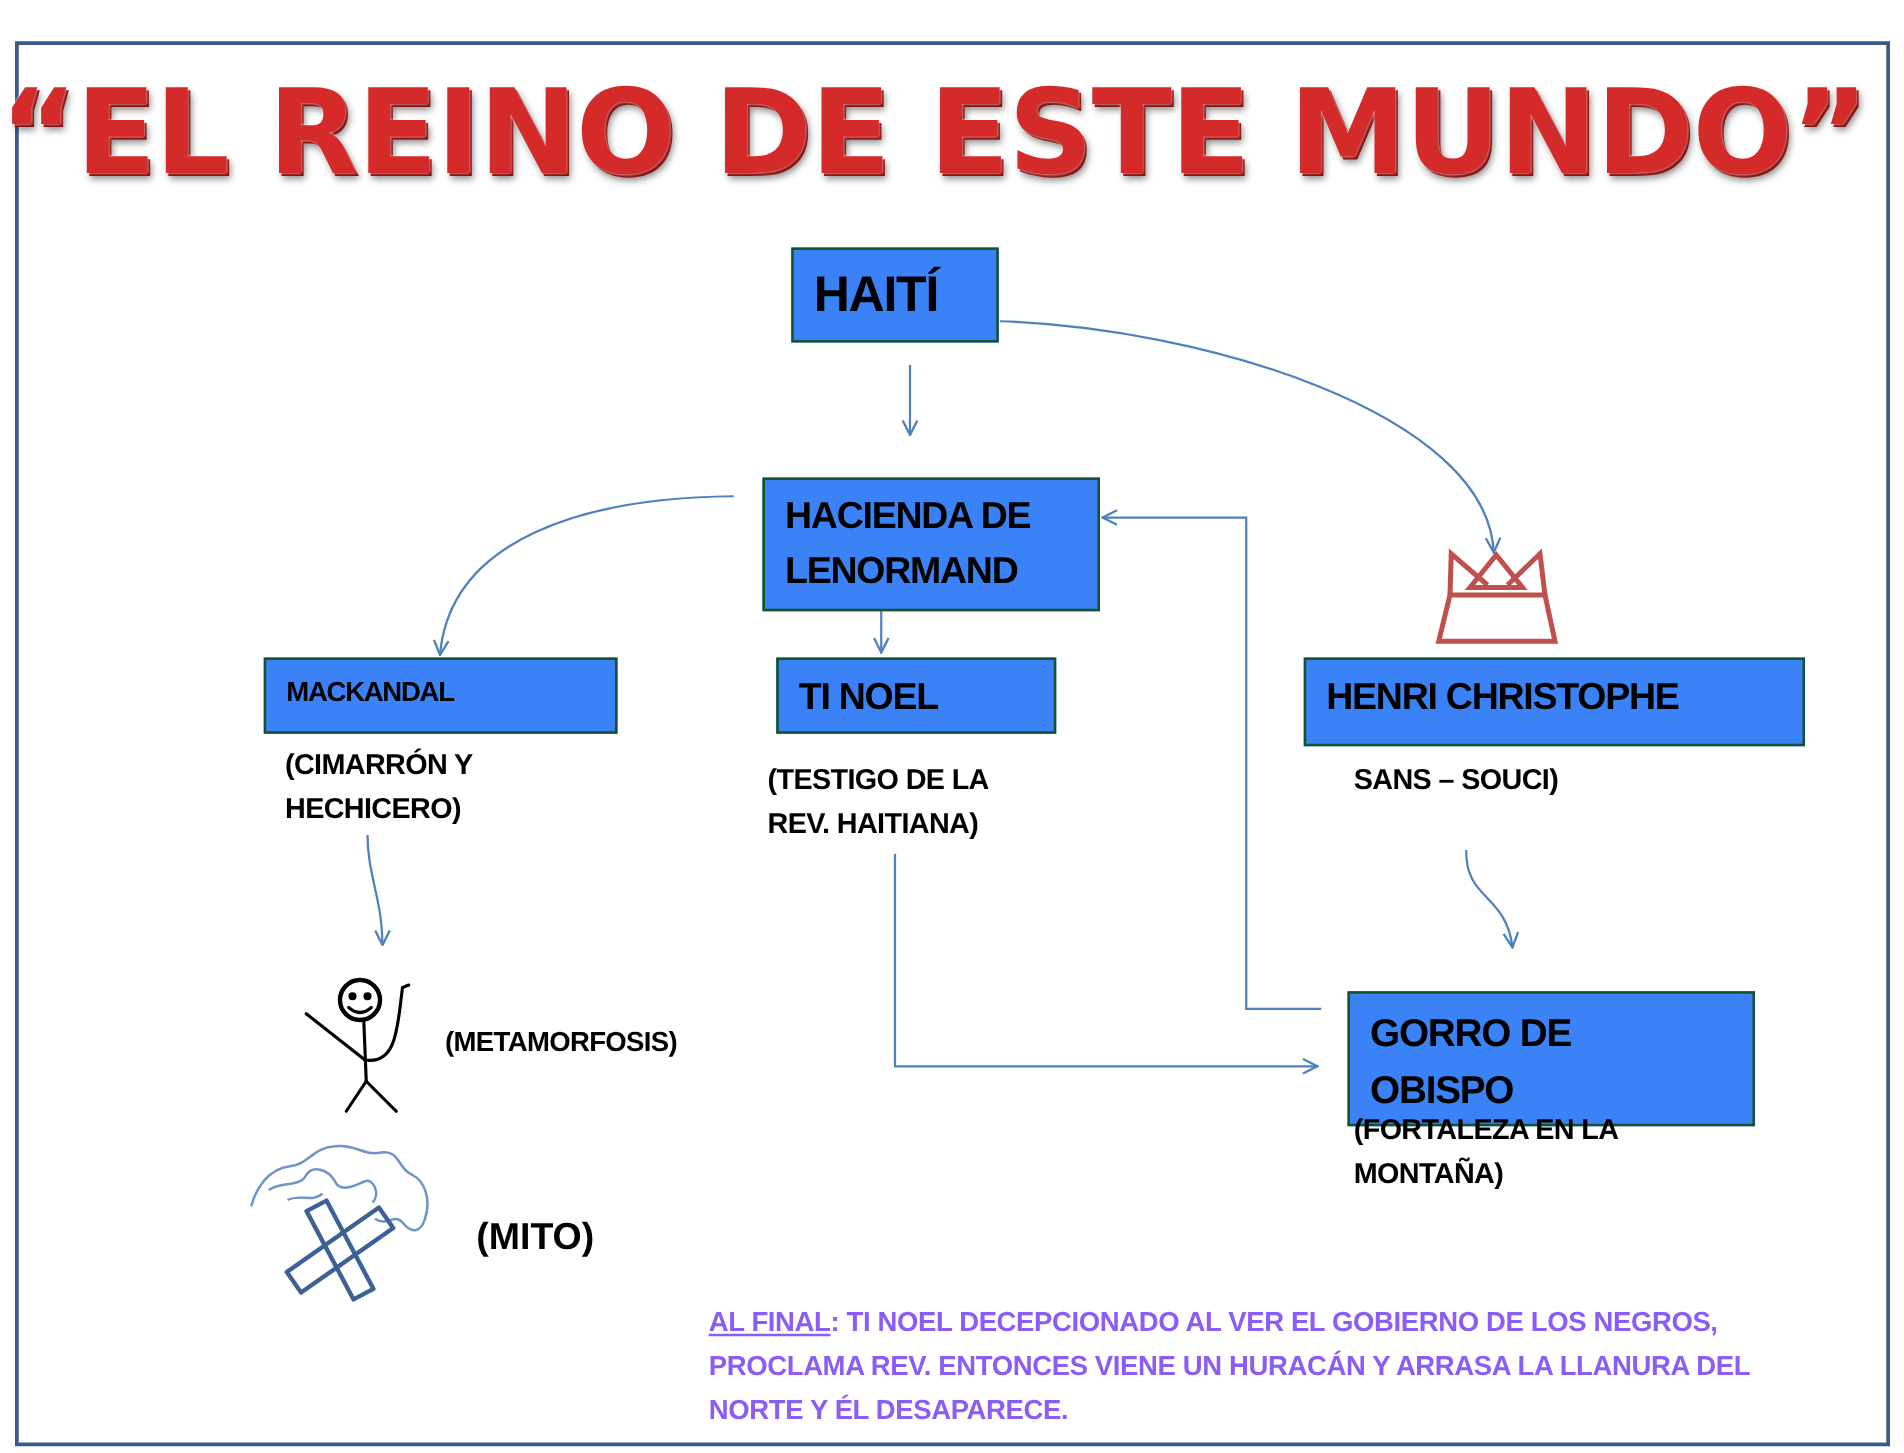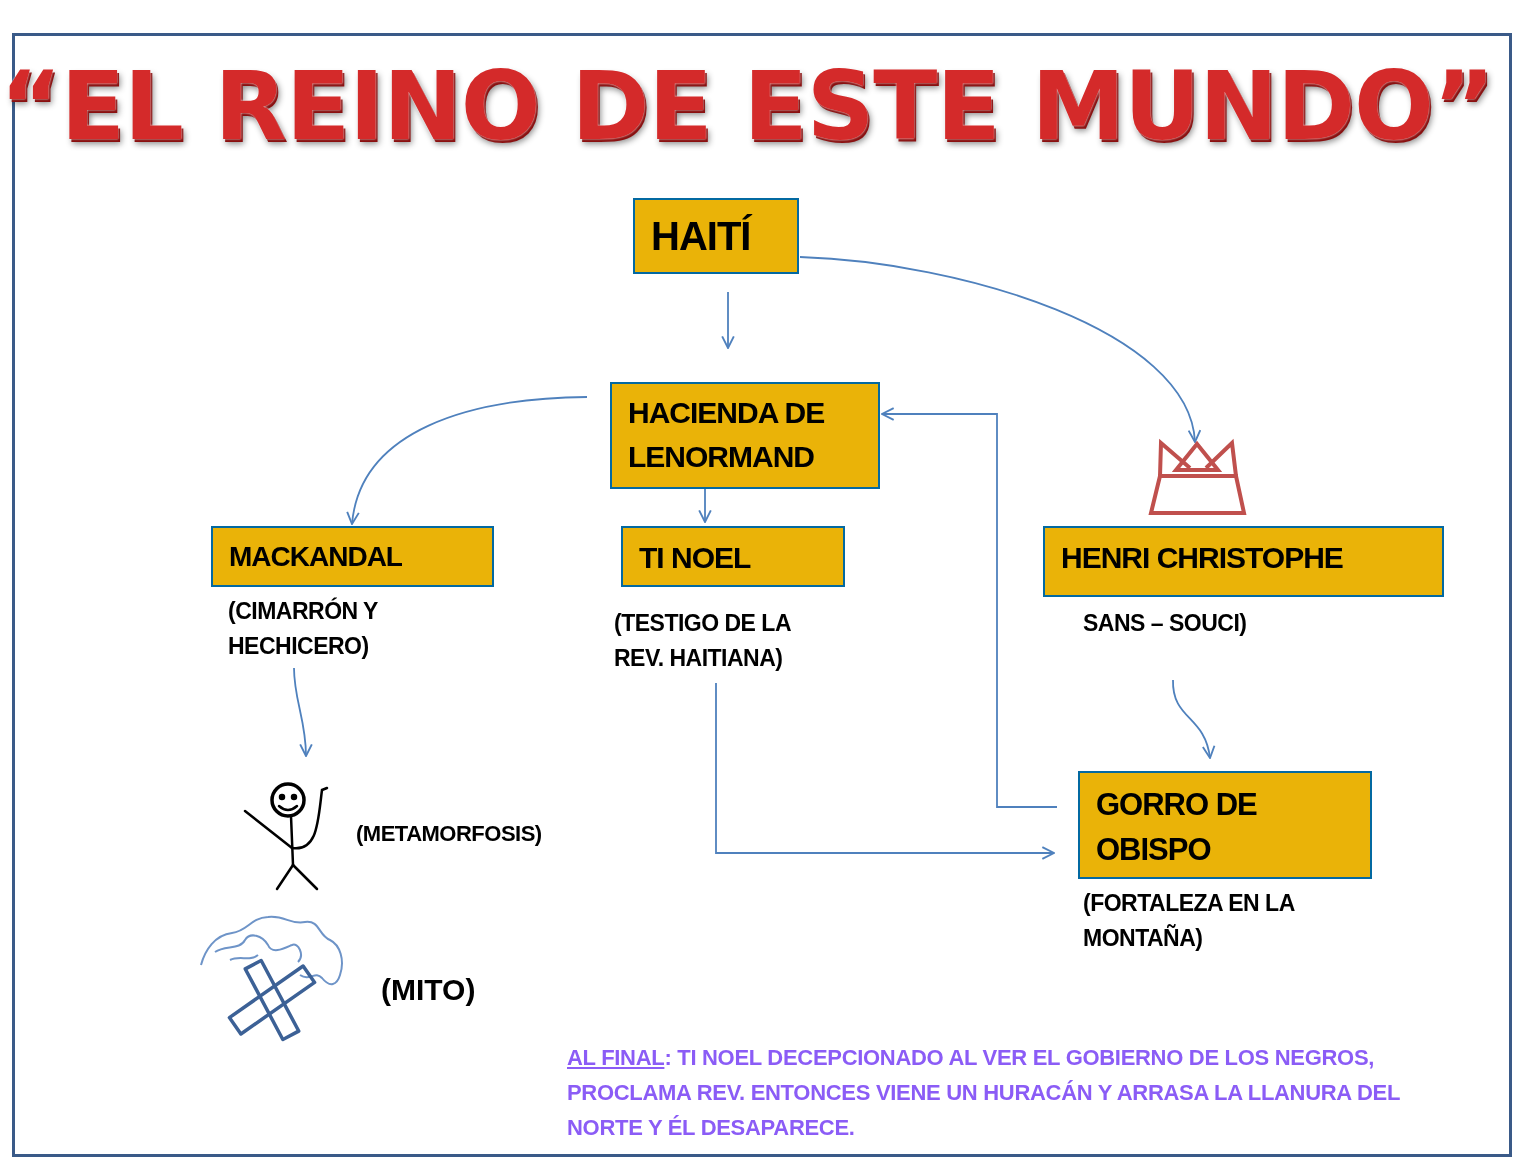--- a/index.html
+++ b/index.html
@@ -4,21 +4,21 @@
 <style>
   html, body { margin: 0; padding: 0; background: #ffffff; }
   body { width: 1523px; height: 1162px; position: relative; overflow: hidden;
          font-family: "Liberation Sans", "DejaVu Sans", sans-serif; }
   .frame { position: absolute; left: 12px; top: 33px; width: 1500px; height: 1124px;
            border: 3px solid #3a5a88; box-sizing: border-box; }
   .title { position: absolute; left: 0; top: 52px; width: 1523px; text-align: left;
            font-family: "DejaVu Sans", sans-serif; font-weight: bold; font-size: 94px;
            letter-spacing: -1px; color: #d42a2a; line-height: 110px;
            text-shadow: 0 0 2px #ffffff, 2px 3px 0 #8a1010, 3px 5px 6px rgba(0,0,0,0.45); }
-  .box { position: absolute; border: 2px solid #0369a1; background: #eab308; box-sizing: border-box;
+  .box { position: absolute; border: 2px solid #14532d; background: #3b82f6; box-sizing: border-box;
          font-family: "Liberation Sans", sans-serif; font-weight: bold; color: #000;
          letter-spacing: -1px; }
   .box span { position: absolute; white-space: nowrap; }
   .note { position: absolute; font-family: "Liberation Sans", sans-serif; font-weight: bold;
           color: #000; font-size: 23px; line-height: 35px; letter-spacing: -0.5px; white-space: nowrap; }
   svg.connectors { position: absolute; left: 0; top: 0; }
   .final { position: absolute; left: 567px; top: 1040px; font-family: "Liberation Sans", sans-serif;
            font-weight: bold; font-size: 22px; line-height: 35px; letter-spacing: -0.3px; color: #8b5cf6; white-space: nowrap; }
   .final u { text-decoration: underline; }
 </style>
@@ -87,21 +87,21 @@
 <div class="box" style="left:633px;top:198px;width:166px;height:76px;">
   <span style="left:16px;top:14px;font-size:40px;">HAITÍ</span>
 </div>
 
 <div class="box" style="left:610px;top:382px;width:270px;height:107px;">
   <span style="left:16px;top:12px;font-size:30px;">HACIENDA DE</span>
   <span style="left:16px;top:56px;font-size:30px;">LENORMAND</span>
 </div>
 
 <div class="box" style="left:211px;top:526px;width:283px;height:61px;">
-  <span style="left:16px;top:13px;font-size:28px;">MACKANDAL</span>
+  <span style="left:16px;top:13px;font-size:22px;">MACKANDAL</span>
 </div>
 <div class="note" style="left:228px;top:594px;">
   <div>(CIMARRÓN Y</div>
   <div>HECHICERO)</div>
 </div>
 
 <div class="box" style="left:621px;top:526px;width:224px;height:61px;">
   <span style="left:16px;top:13px;font-size:30px;">TI NOEL</span>
 </div>
 <div class="note" style="left:614px;top:606px;">
@@ -109,21 +109,21 @@
   <div>REV. HAITIANA)</div>
 </div>
 
 <div class="box" style="left:1043px;top:526px;width:401px;height:71px;">
   <span style="left:16px;top:13px;font-size:30px;">HENRI CHRISTOPHE</span>
 </div>
 <div class="note" style="left:1083px;top:606px;">
   <div>SANS – SOUCI)</div>
 </div>
 
-<div class="box" style="left:1078px;top:771px;width:294px;height:108px;">
+<div class="box" style="left:1078px;top:793px;width:326px;height:108px;">
   <span style="left:16px;top:14px;font-size:31px;">GORRO DE</span>
   <span style="left:16px;top:59px;font-size:31px;">OBISPO</span>
 </div>
 <div class="note" style="left:1083px;top:886px;">
   <div>(FORTALEZA EN LA</div>
   <div>MONTAÑA)</div>
 </div>
 
 <div class="note" style="left:356px;top:816px;font-size:22px;">(METAMORFOSIS)</div>
 

